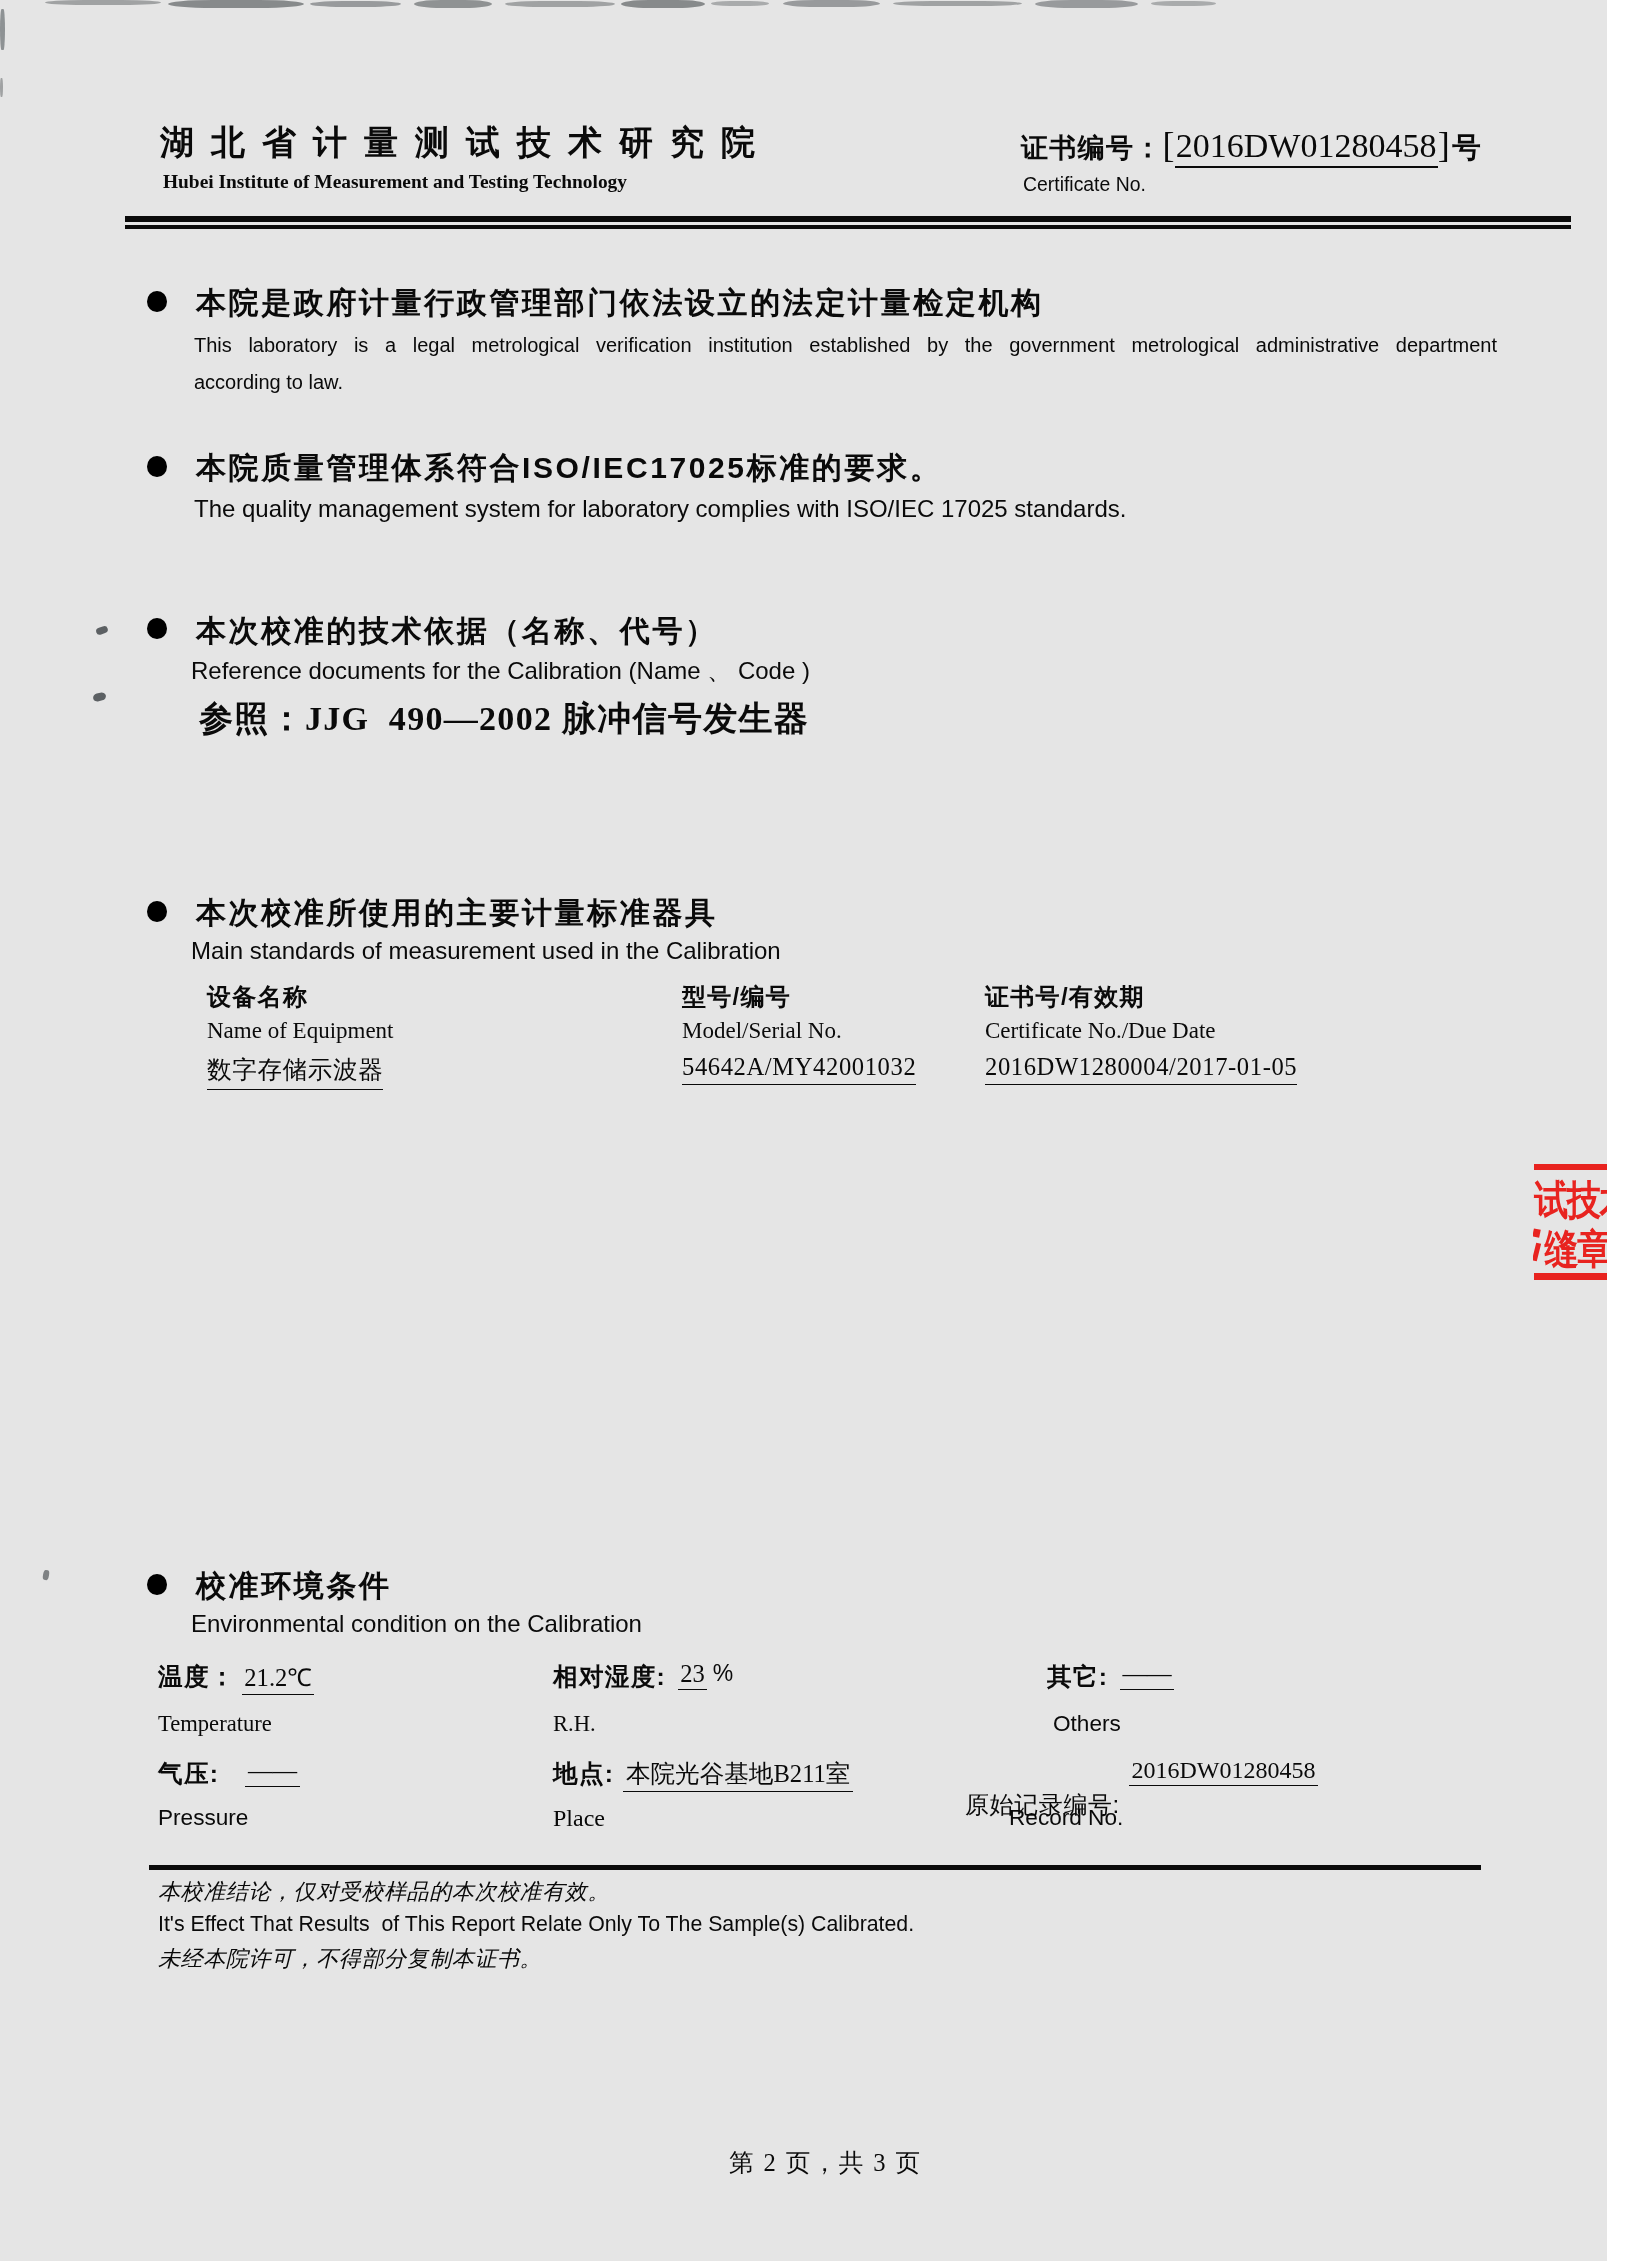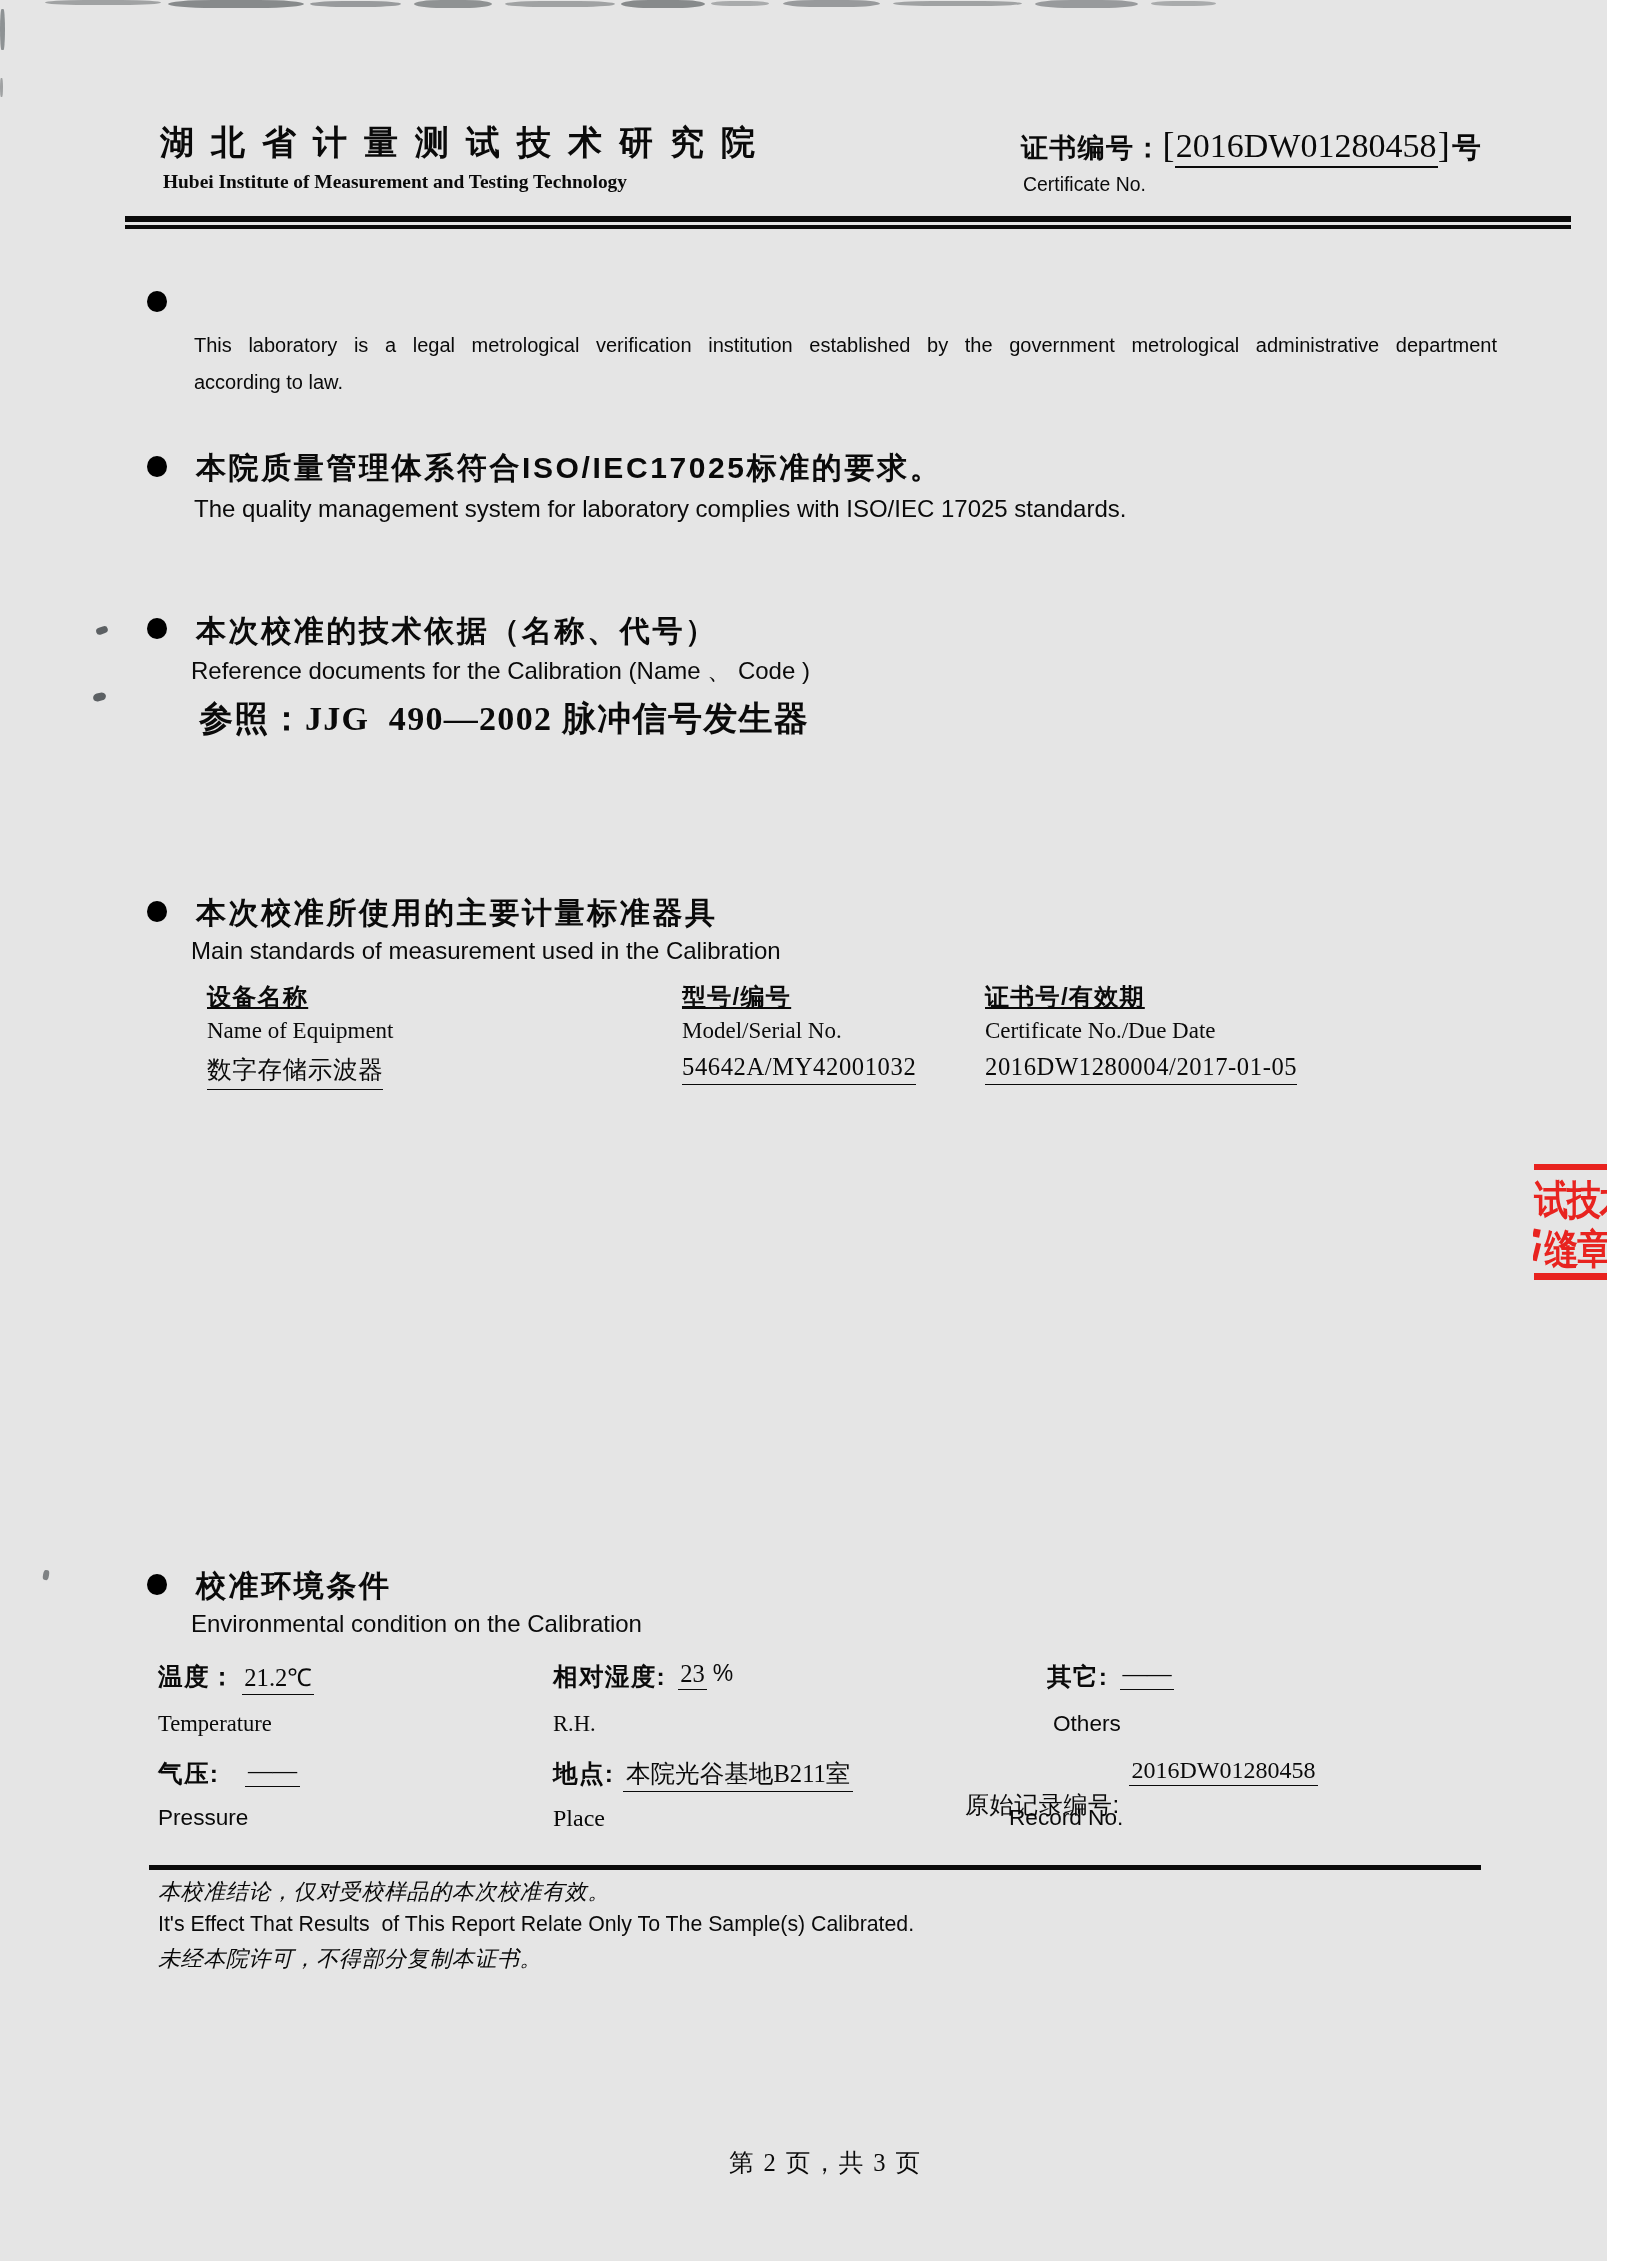--- a/index.html
+++ b/index.html
@@ -46,21 +46,21 @@
   .sec-sub{font-size:24px;white-space:nowrap;}
   .just-para{
     left:194px;width:1303px;font-size:20px;line-height:37px;
   }
   .just-line{text-align:justify;text-align-last:justify;}
   .ref-line{
     font-family:"Liberation Serif",serif;
     font-size:34px;white-space:pre;letter-spacing:1.3px;font-weight:bold;
   }
   
-  .tbl-cn{font-size:24px;font-weight:700;letter-spacing:1.3px;white-space:nowrap;text-decoration:underline;}
+  .tbl-cn{font-size:24px;font-weight:700;letter-spacing:1.3px;white-space:nowrap;}
   .tbl-en{font-family:"Liberation Serif",serif;font-size:23px;white-space:nowrap;}
   .tbl-val{
     font-family:"Liberation Serif",serif;font-size:24.6px;white-space:nowrap;
     border-bottom:1.9px solid #0a0a0a;padding-bottom:3.2px;letter-spacing:0.6px;
   }
   
   .env-label{font-size:24.6px;font-weight:700;letter-spacing:1.3px;white-space:nowrap;}
   .env-label-sm{font-size:24px;font-weight:400;letter-spacing:0.6px;white-space:nowrap;margin-top:32px;}
   .env-val{
     font-family:"Liberation Serif",serif;font-size:24.6px;white-space:nowrap;
@@ -132,20 +132,21 @@
     <span class="cert-number">2016DW01280458</span>
     <span class="cert-bracket">]</span>
     <span class="cert-suffix">号</span>
   </div>
   <div class="abs cert-caption">Certificate No.</div>
 
   <div class="abs rule rule-1"></div>
   <div class="abs rule rule-2"></div>
 
   <div class="abs bullet-dot" style="top:291px"></div>
+  <div class="abs sec-title" style="left:196px;top:283px">本院是政府计量行政管理部门依法设立的法定计量检定机构</div>
   <div class="abs just-para" style="top:327px">
     <div class="just-line">This laboratory is a legal metrological verification institution established by the government metrological administrative department</div>
     <div>according to law.</div>
   </div>
 
   <div class="abs bullet-dot" style="top:456px"></div>
   <div class="abs sec-title" style="left:196px;top:448px">本院质量管理体系符合ISO/IEC17025标准的要求。</div>
   <div class="abs sec-sub" style="left:194px;top:495px">The quality management system for laboratory complies with ISO/IEC 17025 standards.</div>
 
   <div class="abs bullet-dot" style="top:618px"></div>

